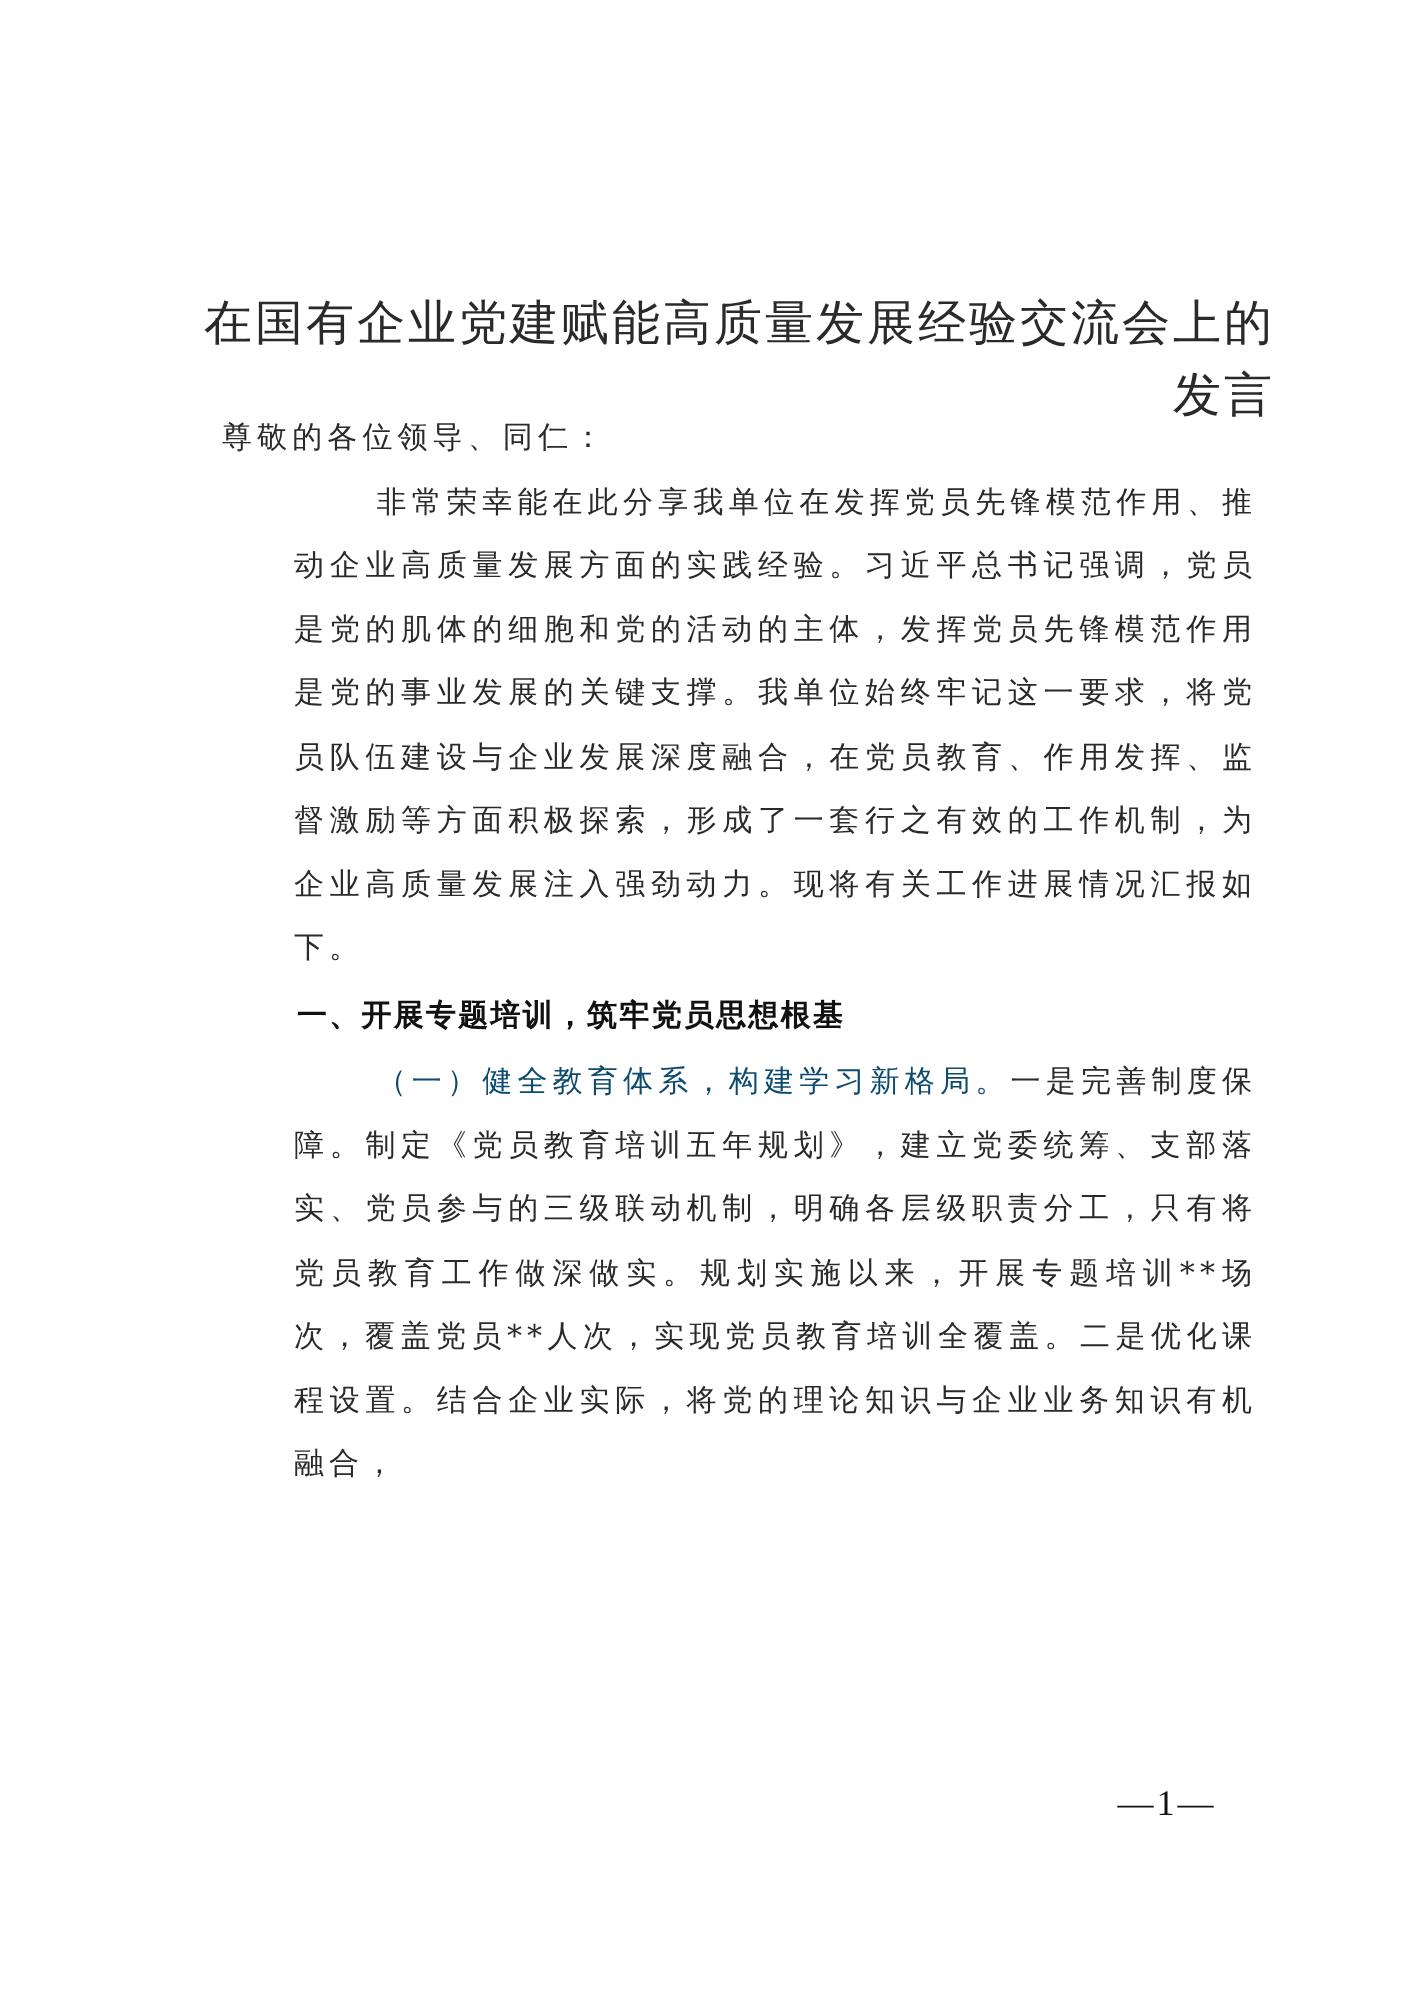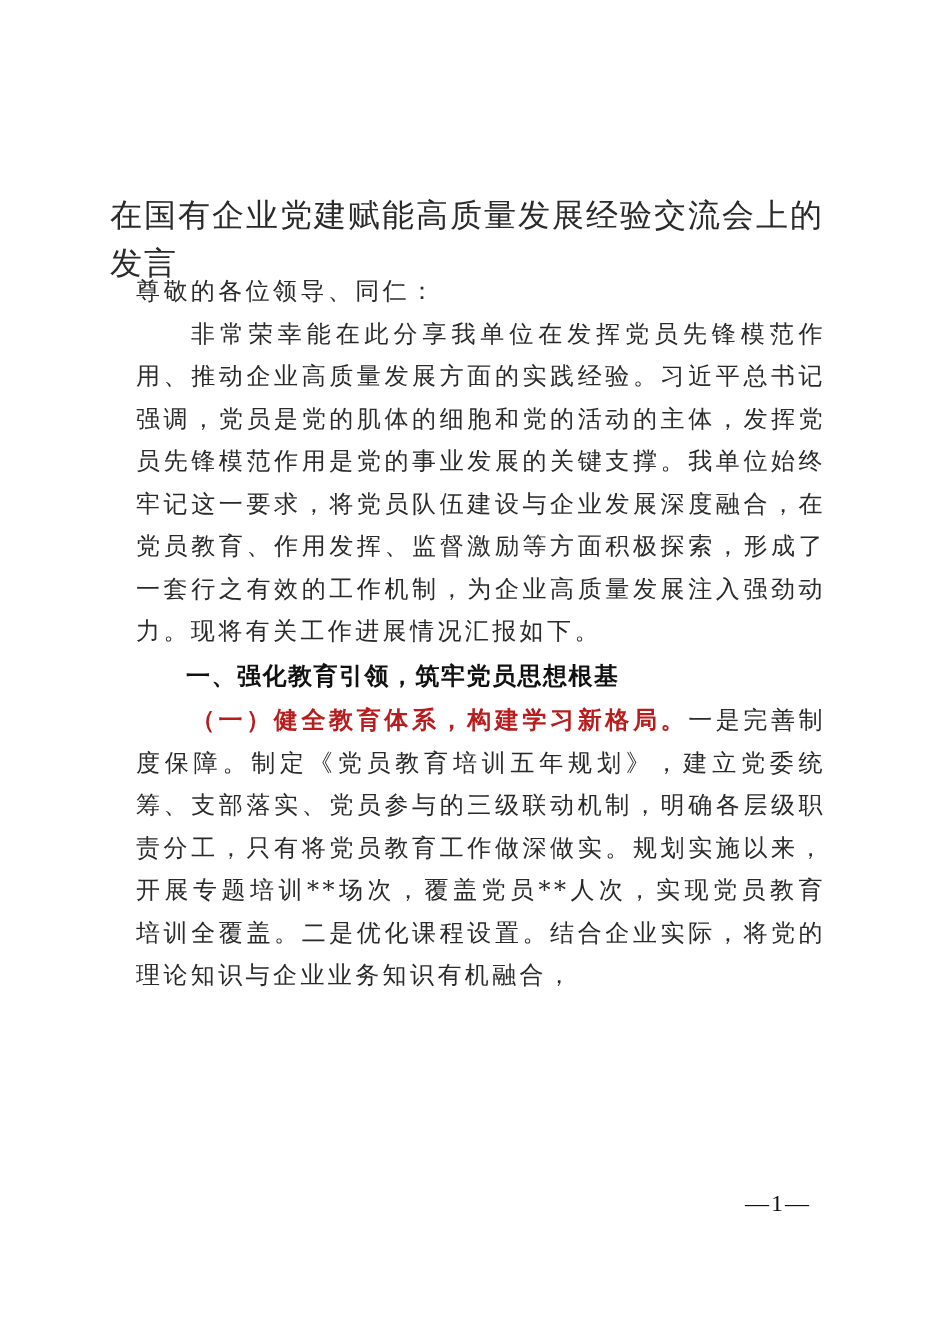--- a/index.html
+++ b/index.html
@@ -1,37 +1,37 @@
 <!DOCTYPE html>
 <html><head>
 <meta charset="utf-8">
 <style>
   html, body { margin: 0; padding: 0; background: #ffffff; }
   body { width: 950px; height: 1344px; position: relative; overflow: hidden;
          font-family: "DejaVu Serif", "Liberation Serif", serif; color: #222; }
   .page { position: absolute; left: 0; top: 0; width: 950px; height: 1344px; background: #fff; }
-  .title { position: absolute; left: 110px; width: 740px; top: 170px; text-align: left;
+  .title { position: absolute; left: 110px; width: 740px; top: 170px; text-align: right;
            font-size: 32px; line-height: 48px; letter-spacing: 2px; color: #2a2a2a; font-weight: normal; }
-  .body { position: absolute; left: 136px; width: 690px; top: 270px; font-size: 24px;
+  .body { position: absolute; left: 148px; width: 690px; top: 270px; font-size: 20px;
           line-height: 42.5px; letter-spacing: 3.4px; color: #2a2a2a; text-align: justify; }
   .p { margin: 0; }
-  .indent { text-indent: 55px; }
+  .indent { text-indent: 55px; margin-left: 48px; }
   .h1 { font-family: "DejaVu Sans", "Liberation Sans", sans-serif; font-weight: bold; letter-spacing: 1.5px;
         text-indent: 50px; color: #111; margin: 2px 0 2px 0; }
-  .bold-lead { font-weight: bold; color: #b91c1c; }
+  .bold-lead { font-weight: normal; color: #0c4a6e; }
   .footer { position: absolute; left: 745px; top: 1190px; font-size: 24px; color: #111;
             font-family: "Liberation Serif", "DejaVu Serif", serif; letter-spacing: 2px; }
 </style>
 </head>
 <body>
 
 <div class="page">
   <h1 class="title">在国有企业党建赋能高质量发展经验交流会上的发言</h1>
 
   <div class="body">
     <p class="p">尊敬的各位领导、同仁：</p>
     <p class="p indent">非常荣幸能在此分享我单位在发挥党员先锋模范作用、推动企业高质量发展方面的实践经验。习近平总书记强调，党员是党的肌体的细胞和党的活动的主体，发挥党员先锋模范作用是党的事业发展的关键支撑。我单位始终牢记这一要求，将党员队伍建设与企业发展深度融合，在党员教育、作用发挥、监督激励等方面积极探索，形成了一套行之有效的工作机制，为企业高质量发展注入强劲动力。现将有关工作进展情况汇报如下。</p>
-    <p class="p h1">一、强化教育引领，筑牢党员思想根基</p>
+    <p class="p h1">一、开展专题培训，筑牢党员思想根基</p>
     <p class="p indent"><span class="bold-lead">（一）健全教育体系，构建学习新格局。</span><span>一是完善制度保障。制定《党员教育培训五年规划》，建立党委统筹、支部落实、党员参与的三级联动机制，明确各层级职责分工，只有将党员教育工作做深做实。规划实施以来，开展专题培训**场次，覆盖党员**人次，实现党员教育培训全覆盖。二是优化课程设置。结合企业实际，将党的理论知识与企业业务知识有机融合，</span></p>
   </div>
 
   <div class="footer">—1—</div>
 </div>
 
 </body></html>

